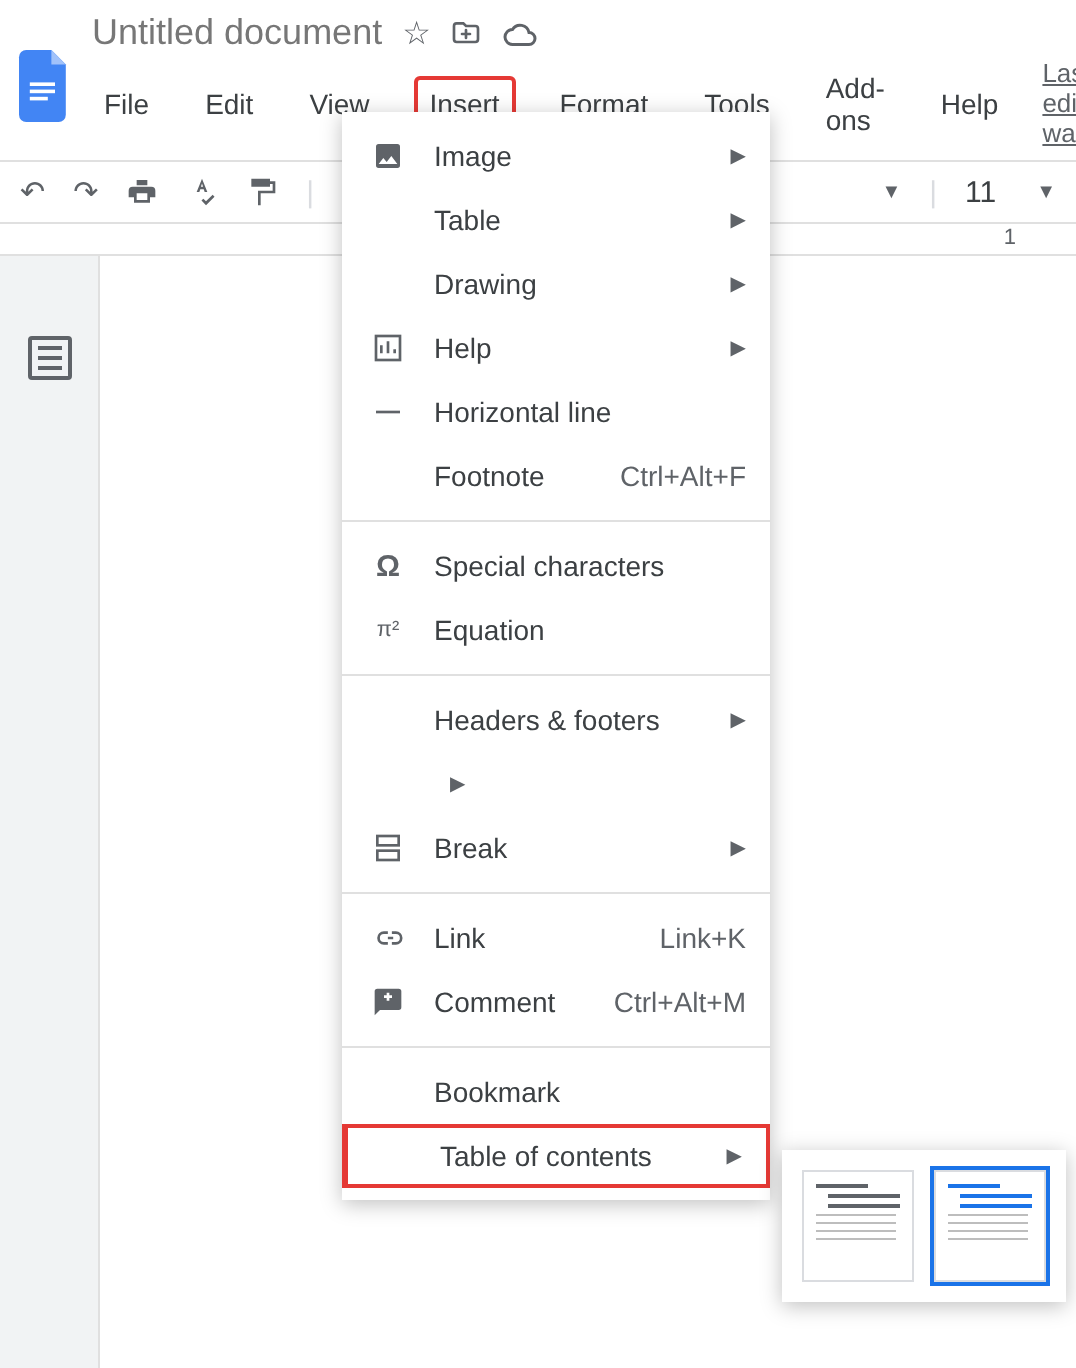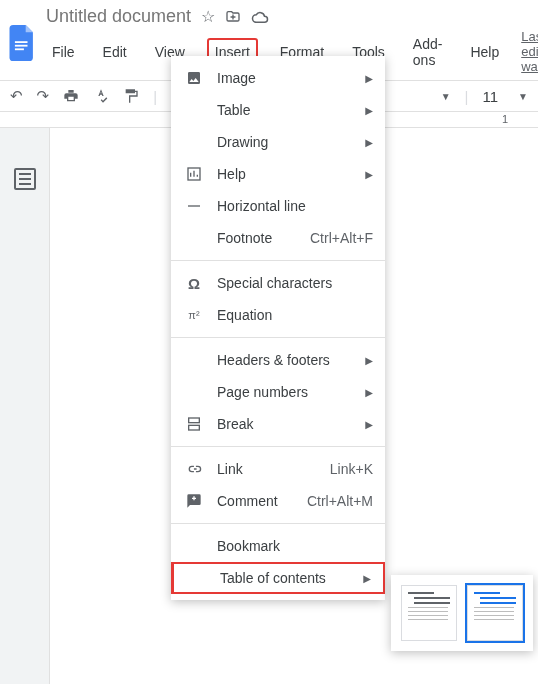--- a/index.html
+++ b/index.html
@@ -184,21 +184,20 @@
     <span class="lbl">Equation</span>
   </div>
   <div class="sep"></div>
   <div class="mi">
     <span class="icon"></span>
     <span class="lbl">Headers &amp; footers</span>
     <span class="arrow">▶</span>
   </div>
   <div class="mi">
     <span class="icon"></span>
-    <span class="lbl">Page numbers</span>
     <span class="arrow">▶</span>
   </div>
   <div class="mi">
     <span class="icon">
         <svg width="16" height="16" viewBox="0 0 24 24" fill="none" stroke="#5f6368" stroke-width="2">
           <rect x="4" y="3" width="16" height="7"></rect>
           <rect x="4" y="14" width="16" height="7"></rect>
         </svg>
       </span>
     <span class="lbl">Break</span>

